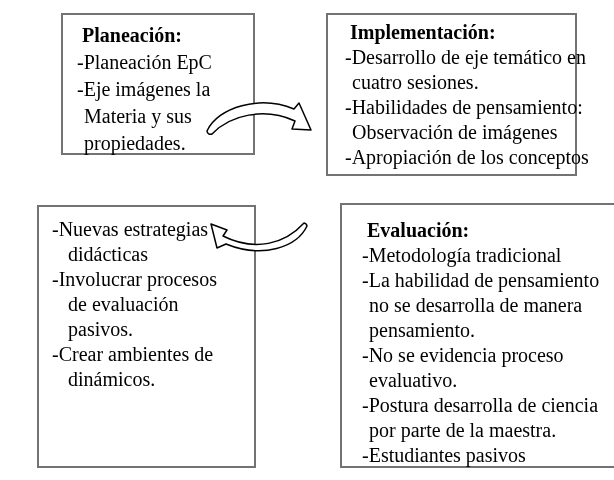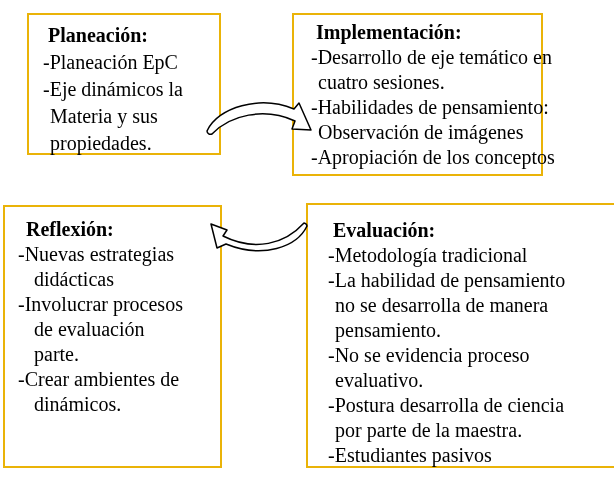--- a/index.html
+++ b/index.html
@@ -8,24 +8,25 @@
     width: 614px;
     height: 480px;
     background: #ffffff;
     font-family: "Liberation Serif", serif;
     color: #000000;
     overflow: hidden;
   }
   .box {
     position: absolute;
     box-sizing: border-box;
-    border: 2px solid #eab308;
+    border: 2px solid #737373;
     background: #ffffff;
     font-size: 20px;
     line-height: 25px;
+    margin-left: 34px;
   }
   .box .title {
     font-weight: bold;
     padding-left: 5px;
     white-space: nowrap;
   }
   .box .line { white-space: nowrap; }
   .box .cont { padding-left: 7px; }
 
   #box-planeacion {
@@ -58,41 +59,40 @@
   }
 </style>
 </head>
 <body>
 
 <div class="canvas">
 
   <div class="box" id="box-planeacion">
     <div class="title">Planeación:</div>
     <div class="line">-Planeación EpC</div>
-    <div class="line">-Eje dinámicos la</div>
+    <div class="line">-Eje imágenes la</div>
     <div class="line cont">Materia y sus</div>
     <div class="line cont">propiedades.</div>
   </div>
 
   <div class="box" id="box-implementacion">
     <div class="title">Implementación:</div>
     <div class="line">-Desarrollo de eje temático en</div>
     <div class="line cont">cuatro sesiones.</div>
     <div class="line">-Habilidades de pensamiento:</div>
     <div class="line cont">Observación de imágenes</div>
     <div class="line">-Apropiación de los conceptos</div>
   </div>
 
   <div class="box" id="box-reflexion">
-    <div class="title">Reflexión:</div>
     <div class="line">-Nuevas estrategias</div>
     <div class="line cont">didácticas</div>
     <div class="line">-Involucrar procesos</div>
     <div class="line cont">de evaluación</div>
-    <div class="line cont">parte.</div>
+    <div class="line cont">pasivos.</div>
     <div class="line">-Crear ambientes de</div>
     <div class="line cont">dinámicos.</div>
   </div>
 
   <div class="box" id="box-evaluacion">
     <div class="title">Evaluación:</div>
     <div class="line">-Metodología tradicional</div>
     <div class="line">-La habilidad de pensamiento</div>
     <div class="line cont">no se desarrolla de manera</div>
     <div class="line cont">pensamiento.</div>

